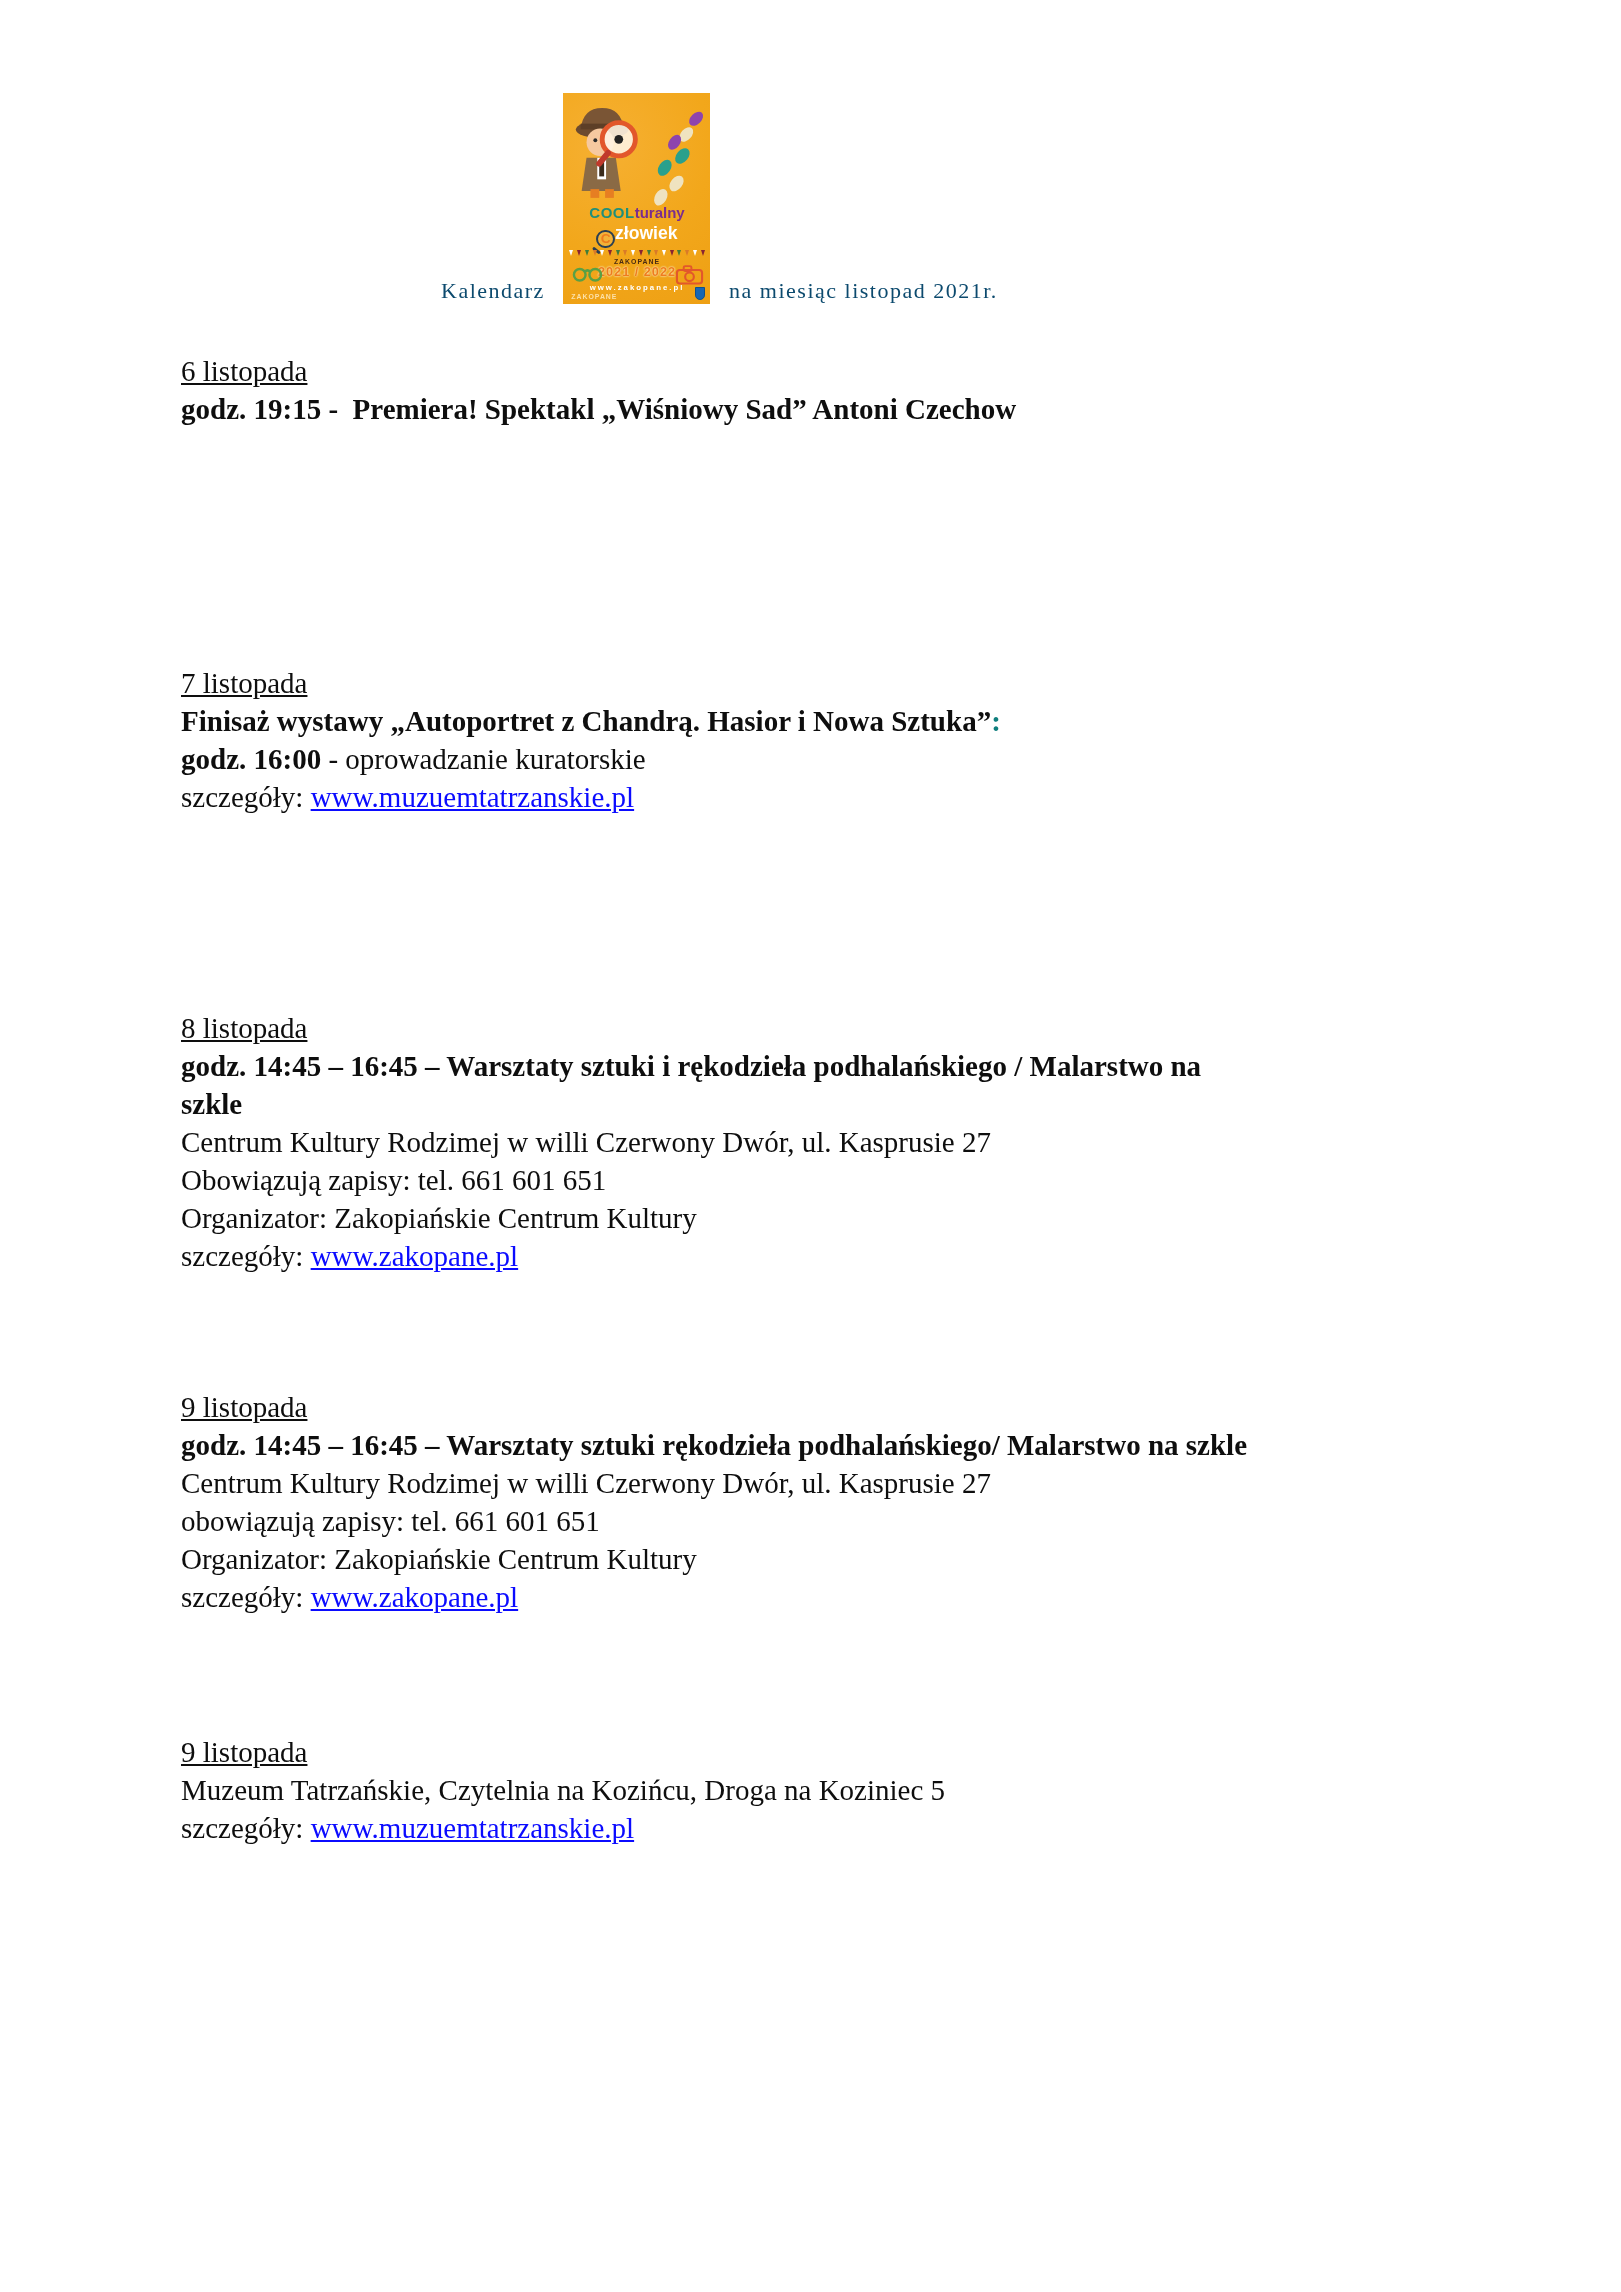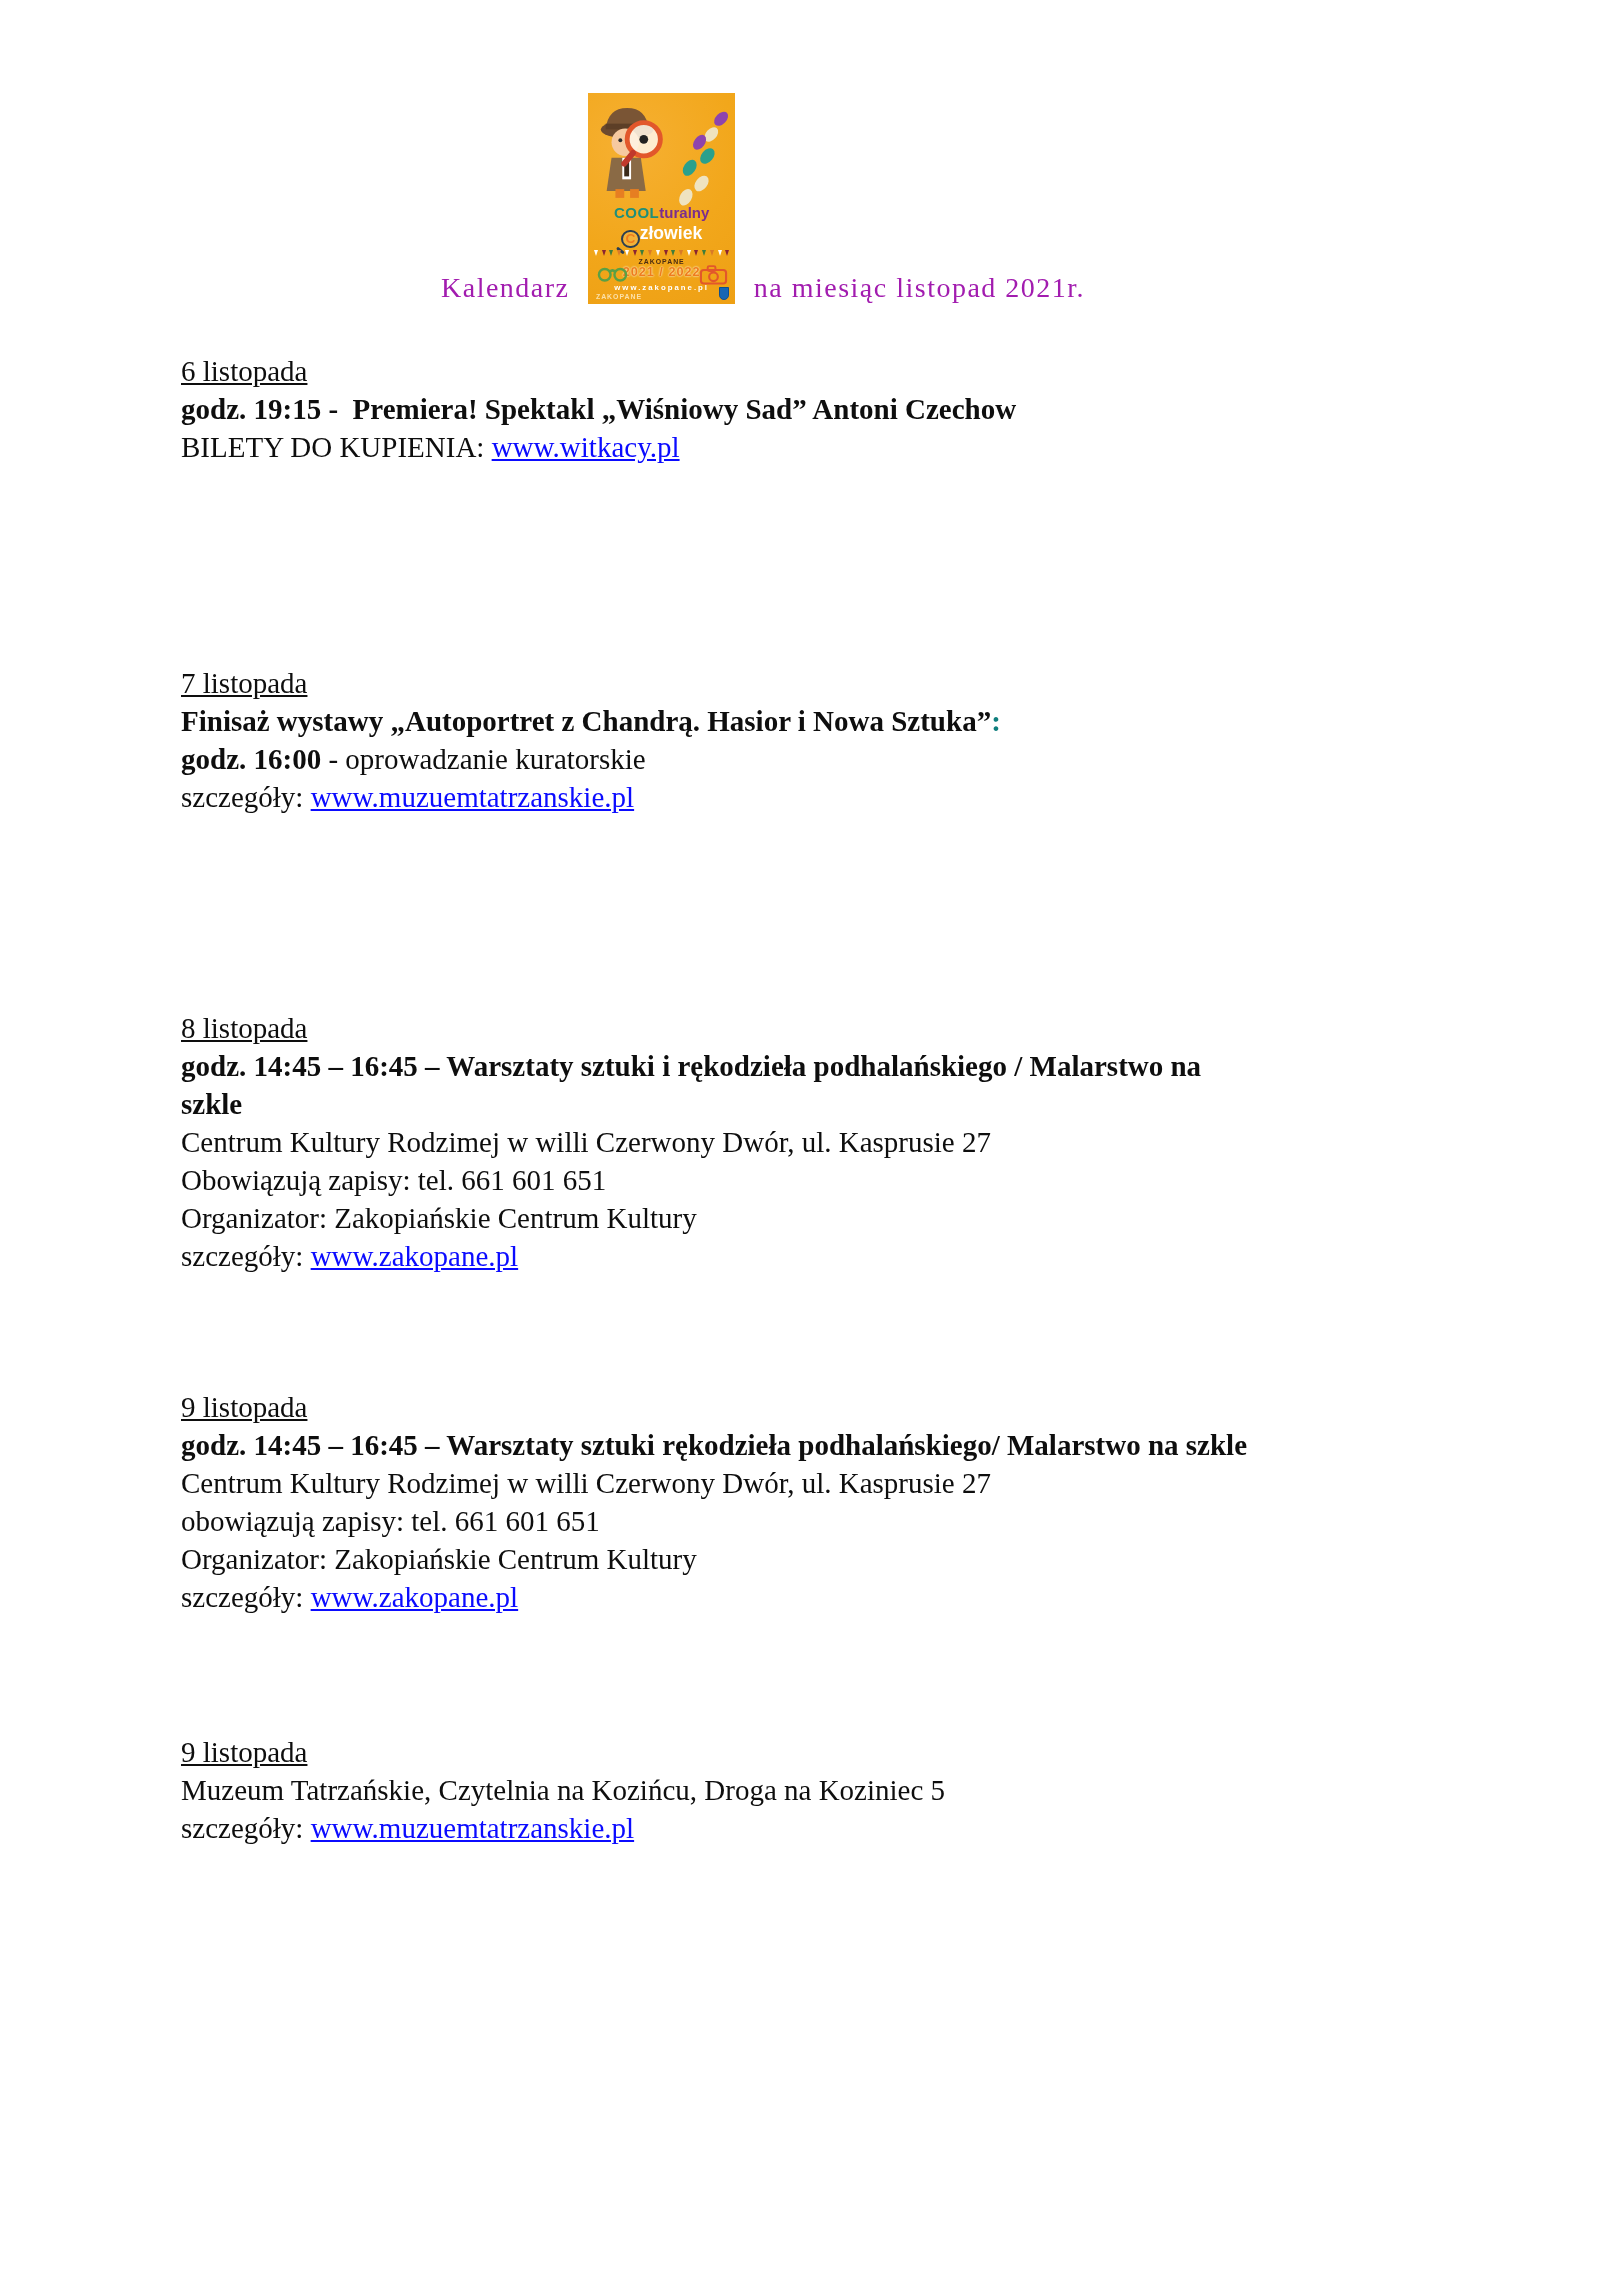--- a/index.html
+++ b/index.html
@@ -17,24 +17,24 @@
   .title-row {
     position: absolute;
     left: 441px;
     top: 93px;
     height: 211px;
     display: flex;
     align-items: flex-end;
     gap: 18.6px;
   }
   .title-text {
-    font-size: 28px;
+    font-size: 22px;
     line-height: 1;
     letter-spacing: 1.5px;
-    color: #a21caf;
+    color: #0c4a6e;
     padding-bottom: 2px;
     white-space: pre;
   }
 
   
   .logo {
     width: 147px; height: 211px;
     position: relative;
     background: radial-gradient(circle at 30% 25%, #f6b032 0%, #f2a71b 55%, #eea014 100%);
     overflow: hidden;
@@ -213,21 +213,20 @@
     <div class="lg-crest"></div>
   </div>
 
   <span class="title-text">na miesiąc listopad 2021r.</span>
 </div>
 
 <div id="sections">
     <div class="section s0">
       <div class="line"><span class="date">6 listopada</span></div>
       <div class="line"><span class="b">godz. 19:15 -  Premiera! Spektakl „Wiśniowy Sad” Antoni Czechow</span></div>
-      <div class="line"><span class="">BILETY DO KUPIENIA: </span><a class="link" href="#">www.witkacy.pl</a></div>
     </div>
     <div class="section s1">
       <div class="line"><span class="date">7 listopada</span></div>
       <div class="line"><span class="b">Finisaż wystawy „Autoportret z Chandrą. Hasior i Nowa Sztuka”</span><span class="tealb">:</span></div>
       <div class="line"><span class="b">godz. 16:00</span><span class=""> - oprowadzanie kuratorskie</span></div>
       <div class="line"><span class="">szczegóły: </span><a class="link" href="#">www.muzuemtatrzanskie.pl</a></div>
     </div>
     <div class="section s2">
       <div class="line"><span class="date">8 listopada</span></div>
       <div class="line"><span class="b">godz. 14:45 – 16:45 – Warsztaty sztuki i rękodzieła podhalańskiego / Malarstwo na</span></div>

